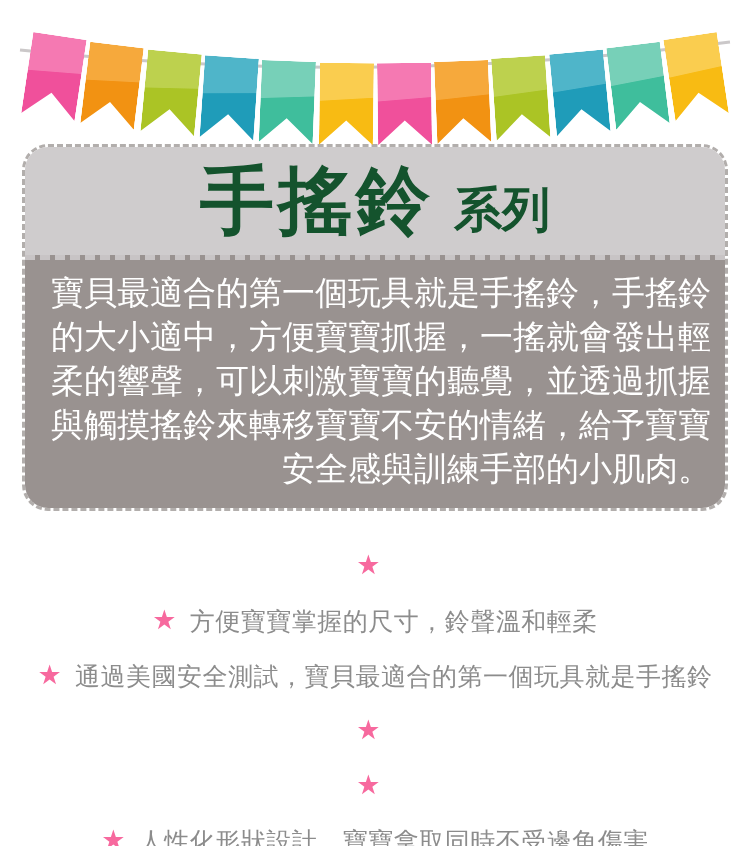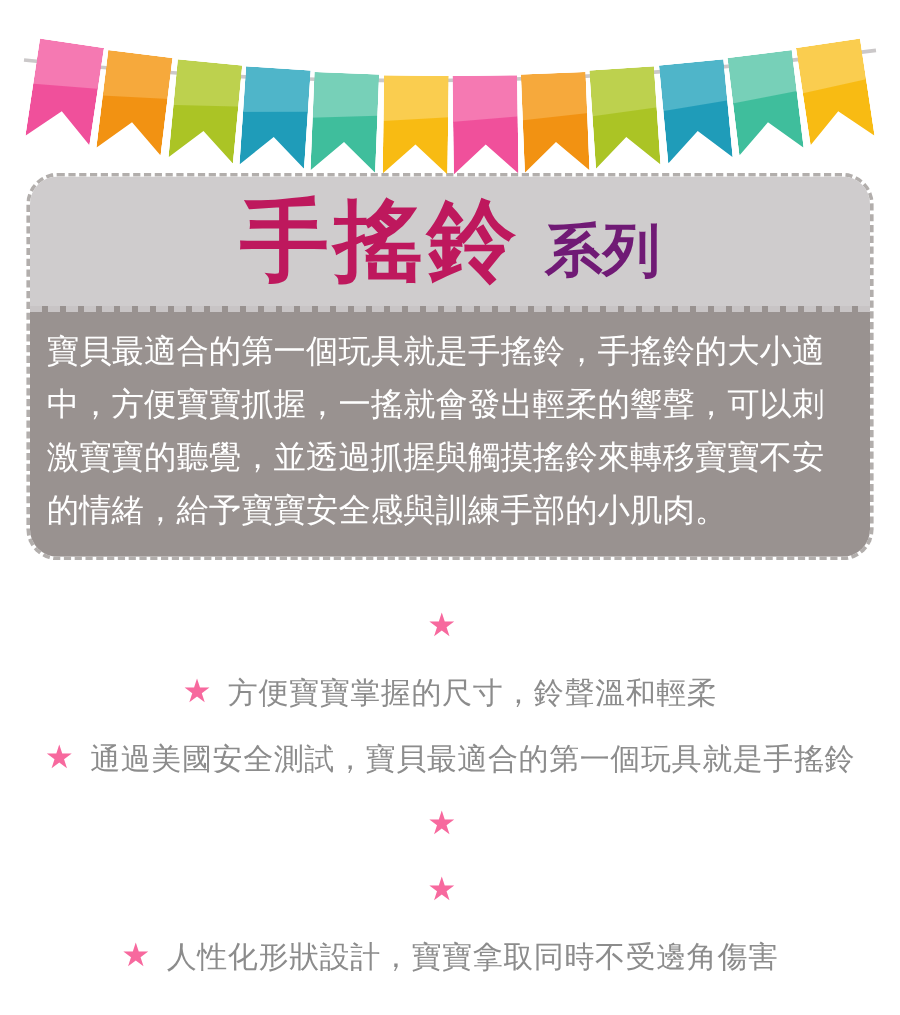--- a/index.html
+++ b/index.html
@@ -33,22 +33,22 @@
     font-size:74px;font-weight:bold;letter-spacing:4px;line-height:1;
   }
   .title-sub{
     font-size:48px;font-weight:bold;margin-left:20px;margin-top:18px;line-height:1;
   }
   .intro-box{
     border-top:5px dashed #c8c4c5;
     padding:11px 14px 17px 14px;
   }
   .intro-text{
-    font-size:27px;line-height:44px;letter-spacing:0px;
-    word-break:break-all;text-align:left;
+    font-size:33px;line-height:44px;letter-spacing:0px;
+    word-break:break-all;text-align:right;
   }
 
   
   .features{
     list-style:none;margin:28px 0 0 0;padding:0;
   }
   .features li{
     height:55px;
     display:flex;align-items:center;justify-content:center;
     font-size:25px;color:#8c8c8c;letter-spacing:0.5px;
@@ -75,22 +75,22 @@
     <div class="flag" style="left: 376.8px; top: 62.7769px; transform: rotate(-0.775deg); background: linear-gradient(176deg, rgb(245, 121, 178) 0px, rgb(245, 121, 178) 44%, rgb(240, 80, 155) 45%);"></div>
     <div class="flag" style="left: 434.1px; top: 60.9917px; transform: rotate(-2.325deg); background: linear-gradient(176deg, rgb(246, 169, 60) 0px, rgb(246, 169, 60) 44%, rgb(242, 146, 18) 45%);"></div>
     <div class="flag" style="left: 491.4px; top: 57.4215px; transform: rotate(-3.875deg); background: linear-gradient(176deg, rgb(189, 209, 78) 0px, rgb(189, 209, 78) 44%, rgb(171, 196, 37) 45%);"></div>
     <div class="flag" style="left: 548.7px; top: 52.0661px; transform: rotate(-5.425deg); background: linear-gradient(176deg, rgb(79, 181, 201) 0px, rgb(79, 181, 201) 44%, rgb(31, 156, 185) 45%);"></div>
     <div class="flag" style="left: 606px; top: 44.9256px; transform: rotate(-6.975deg); background: linear-gradient(176deg, rgb(119, 208, 184) 0px, rgb(119, 208, 184) 44%, rgb(63, 190, 156) 45%);"></div>
     <div class="flag" style="left: 663.3px; top: 36px; transform: rotate(-8.525deg); background: linear-gradient(176deg, rgb(250, 205, 79) 0px, rgb(250, 205, 79) 44%, rgb(248, 187, 19) 45%);"></div>
   </div>
 
 <div class="card">
   <div class="title-box" style="background: rgb(207, 204, 205);">
-    <span class="title-main" style="color: #be185d;">手搖鈴</span>
-    <span class="title-sub" style="color: #701a75;">系列</span>
+    <span class="title-main" style="color: #14532d;">手搖鈴</span>
+    <span class="title-sub" style="color: #14532d;">系列</span>
   </div>
   <div class="intro-box" style="background: rgb(153, 146, 144);">
     <div class="intro-text" style="color: rgb(255, 255, 255);">寶貝最適合的第一個玩具就是手搖鈴，手搖鈴的大小適中，方便寶寶抓握，一搖就會發出輕柔的響聲，可以刺激寶寶的聽覺，並透過抓握與觸摸搖鈴來轉移寶寶不安的情緒，給予寶寶安全感與訓練手部的小肌肉。</div>
   </div>
 </div>
 
 <ul class="features">
 
 <li>
       <span class="star" style="color: rgb(247, 105, 158);">★</span>

